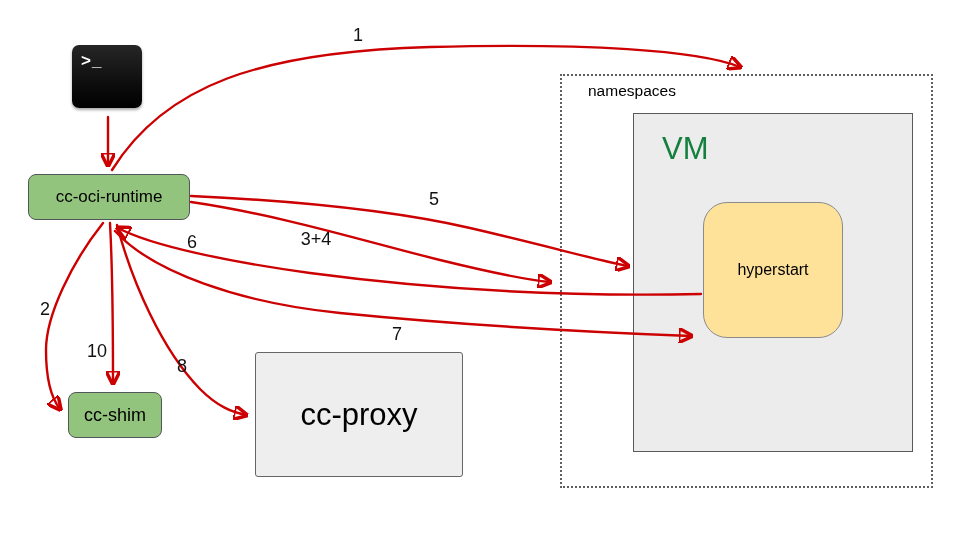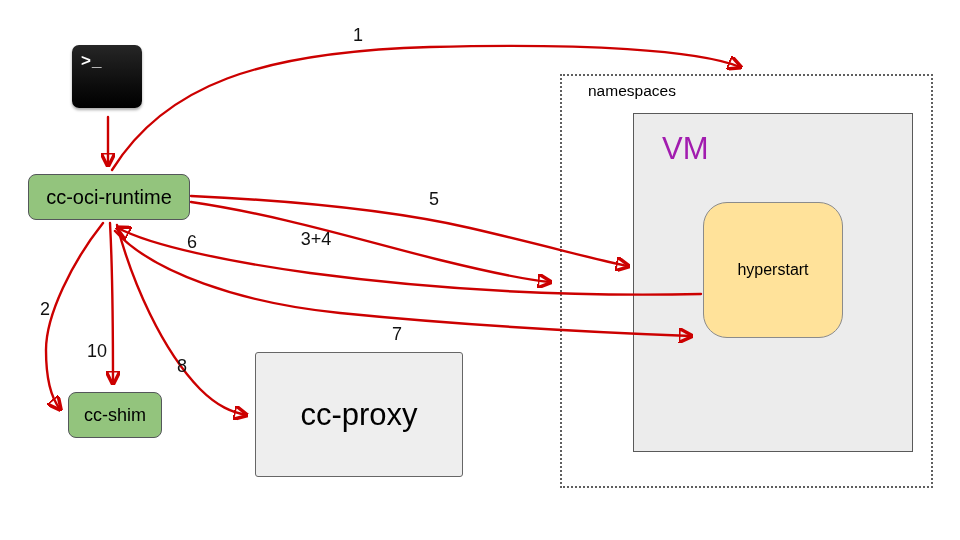--- a/index.html
+++ b/index.html
@@ -10,36 +10,36 @@
   .abs{position:absolute;box-sizing:border-box;}
   
   .terminal{
     left:72px;top:45px;width:70px;height:63px;border-radius:7px;
     background:linear-gradient(180deg,#262626 0%,#0a0a0a 70%,#000 100%);
     box-shadow:0 2px 3px rgba(0,0,0,.35);
     color:#fff;font-weight:bold;font-size:17px;padding:6px 0 0 9px;letter-spacing:1px;
   }
   .node{display:flex;align-items:center;justify-content:center;text-align:center;}
   .green{background:#93c47d;border:1.4px solid #54575a;border-radius:8px;}
-  .runtime{left:28px;top:174px;width:162px;height:46px;font-size:20px;}
+  .runtime{left:28px;top:174px;width:162px;height:46px;font-size:17px;}
   .shim{left:68px;top:392px;width:94px;height:46px;font-size:18px;}
   .proxy{
     left:255px;top:352px;width:208px;height:125px;border-radius:3px;
     background:#eeeeee;border:1.4px solid #666;font-size:31px;
   }
   .namespaces{
     left:560px;top:74px;width:373px;height:414px;
     border:2.5px dotted #5f5f5f;
   }
   .ns-label{left:588px;top:82px;font-size:15.5px;}
   .vm{
     left:633px;top:113px;width:280px;height:339px;
     background:#ececec;border:1.4px solid #595959;
   }
-  .vm-label{left:662px;top:131px;font-size:31px;color:#a21caf;}
+  .vm-label{left:662px;top:131px;font-size:31px;color:#15803d;}
   .hyperstart{
     left:703px;top:202px;width:140px;height:136px;border-radius:24px;
     background:#ffe29a;border:1.2px solid #8b8b8b;font-size:16px;
   }
   
   .step{position:absolute;transform:translate(-50%,-50%);font-size:18px;color:#111;}
   svg.arrows{position:absolute;left:0;top:0;width:960px;height:540px;pointer-events:none;}
   svg.arrows path{fill:none;stroke:#cc0000;stroke-width:2.4;stroke-linecap:round;}
 </style>
 </head>

